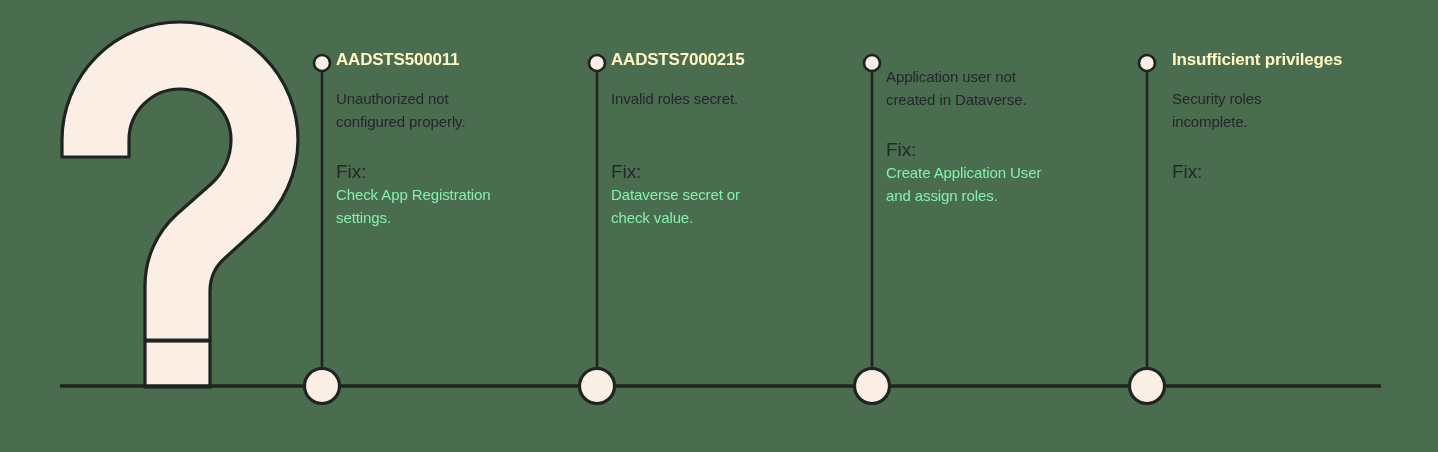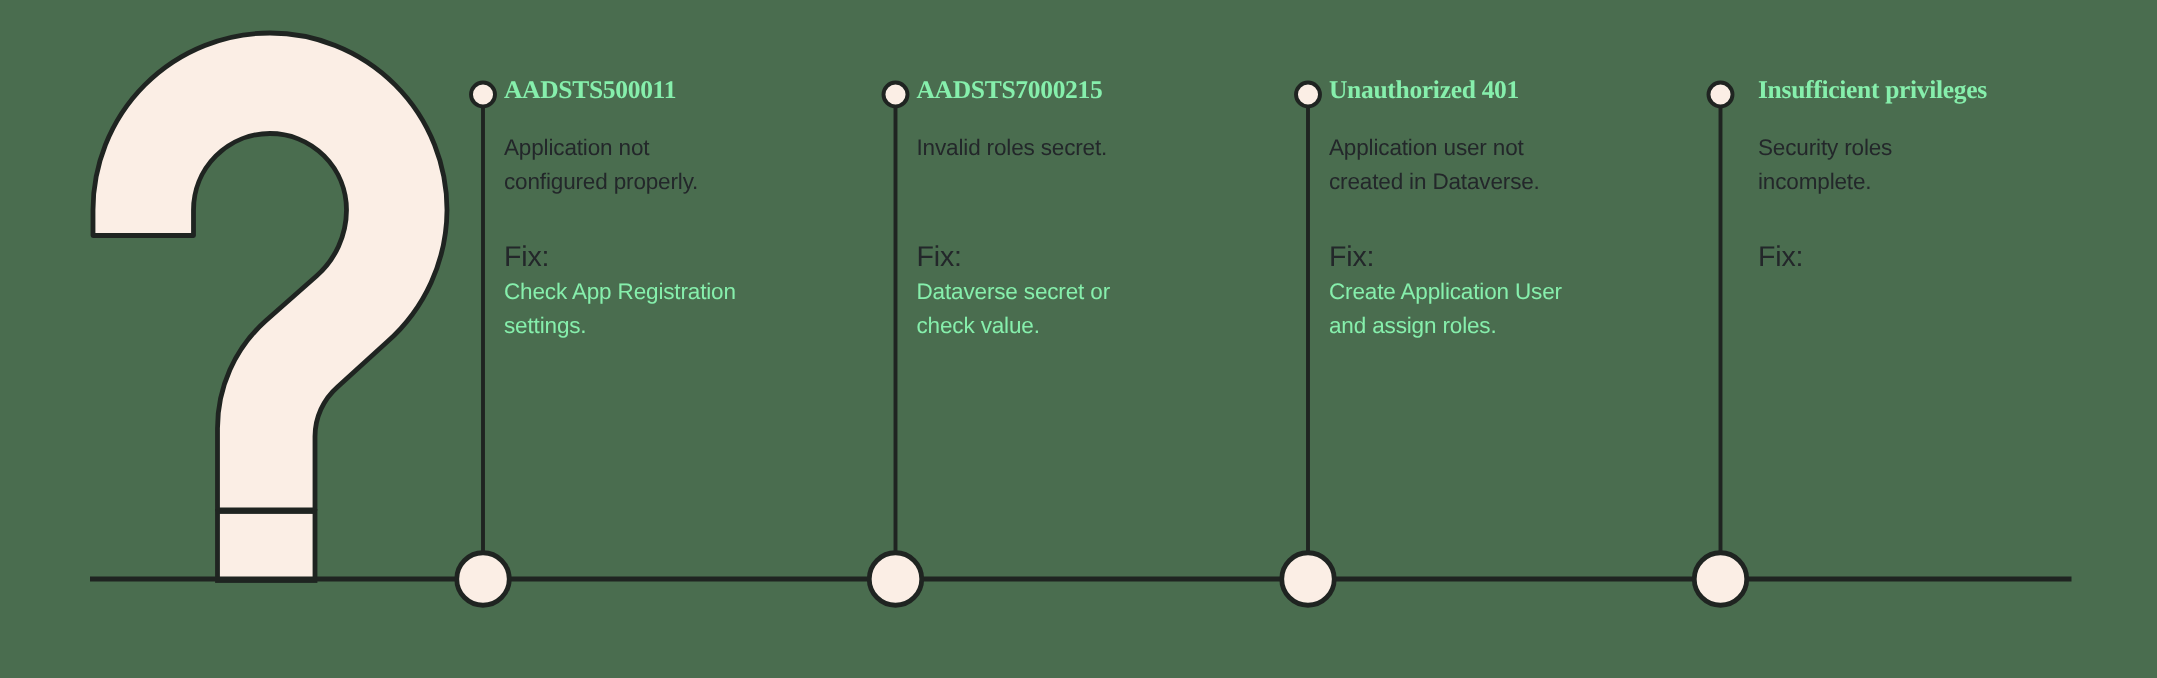--- a/index.html
+++ b/index.html
@@ -21,24 +21,23 @@
   }
   .col {
     position:absolute;
     width:228px;
     top:49px;
   }
   .col-head {
     font-size:17px;
     font-weight:bold;
     line-height:22px;
-    color:#86efac;
+    color:#fef9c3;
     letter-spacing:-0.2px;
     white-space:nowrap;
-    font-family:Liberation Serif, serif;
   }
   .col-desc {
     margin-top:16px;
     font-size:15px;
     line-height:23px;
     color:#23272a;
     letter-spacing:-0.1px;
     white-space:pre-line;
   }
   .col-fixlabel {
@@ -97,37 +96,36 @@
     <circle cx="1147" cy="386" r="17.5" fill="#fbeee5" stroke="#1f2421" stroke-width="3.2"></circle>
 
     <circle cx="322" cy="63" r="8" fill="#fbeee5" stroke="#1f2421" stroke-width="2.6"></circle>
     <circle cx="597" cy="63" r="8" fill="#fbeee5" stroke="#1f2421" stroke-width="2.6"></circle>
     <circle cx="872" cy="63" r="8" fill="#fbeee5" stroke="#1f2421" stroke-width="2.6"></circle>
     <circle cx="1147" cy="63" r="8" fill="#fbeee5" stroke="#1f2421" stroke-width="2.6"></circle>
   </svg>
 
   <div class="col" style="left:336px;">
     <div class="col-head">AADSTS500011</div>
-    <div class="col-desc">Application not
+    <div class="col-desc">Unauthorized not
 configured properly.</div>
     <div class="col-fixlabel">Fix:</div>
     <div class="col-fixtext">Check App Registration
 settings.</div>
   </div>
 
   <div class="col" style="left:611px;">
     <div class="col-head">AADSTS7000215</div>
     <div class="col-desc">Invalid roles secret.</div>
     <div class="col-fixlabel" style="margin-top:50px;">Fix:</div>
     <div class="col-fixtext">Dataverse secret or
 check value.</div>
   </div>
 
   <div class="col" style="left:886px;">
-    <div class="col-head">Unauthorized 401</div>
     <div class="col-desc">Application user not
 created in Dataverse.</div>
     <div class="col-fixlabel">Fix:</div>
     <div class="col-fixtext">Create Application User
 and assign roles.</div>
   </div>
 
   <div class="col" style="left:1161px;width:240px;margin-left:11px;">
     <div class="col-head">Insufficient privileges</div>
     <div class="col-desc">Security roles

